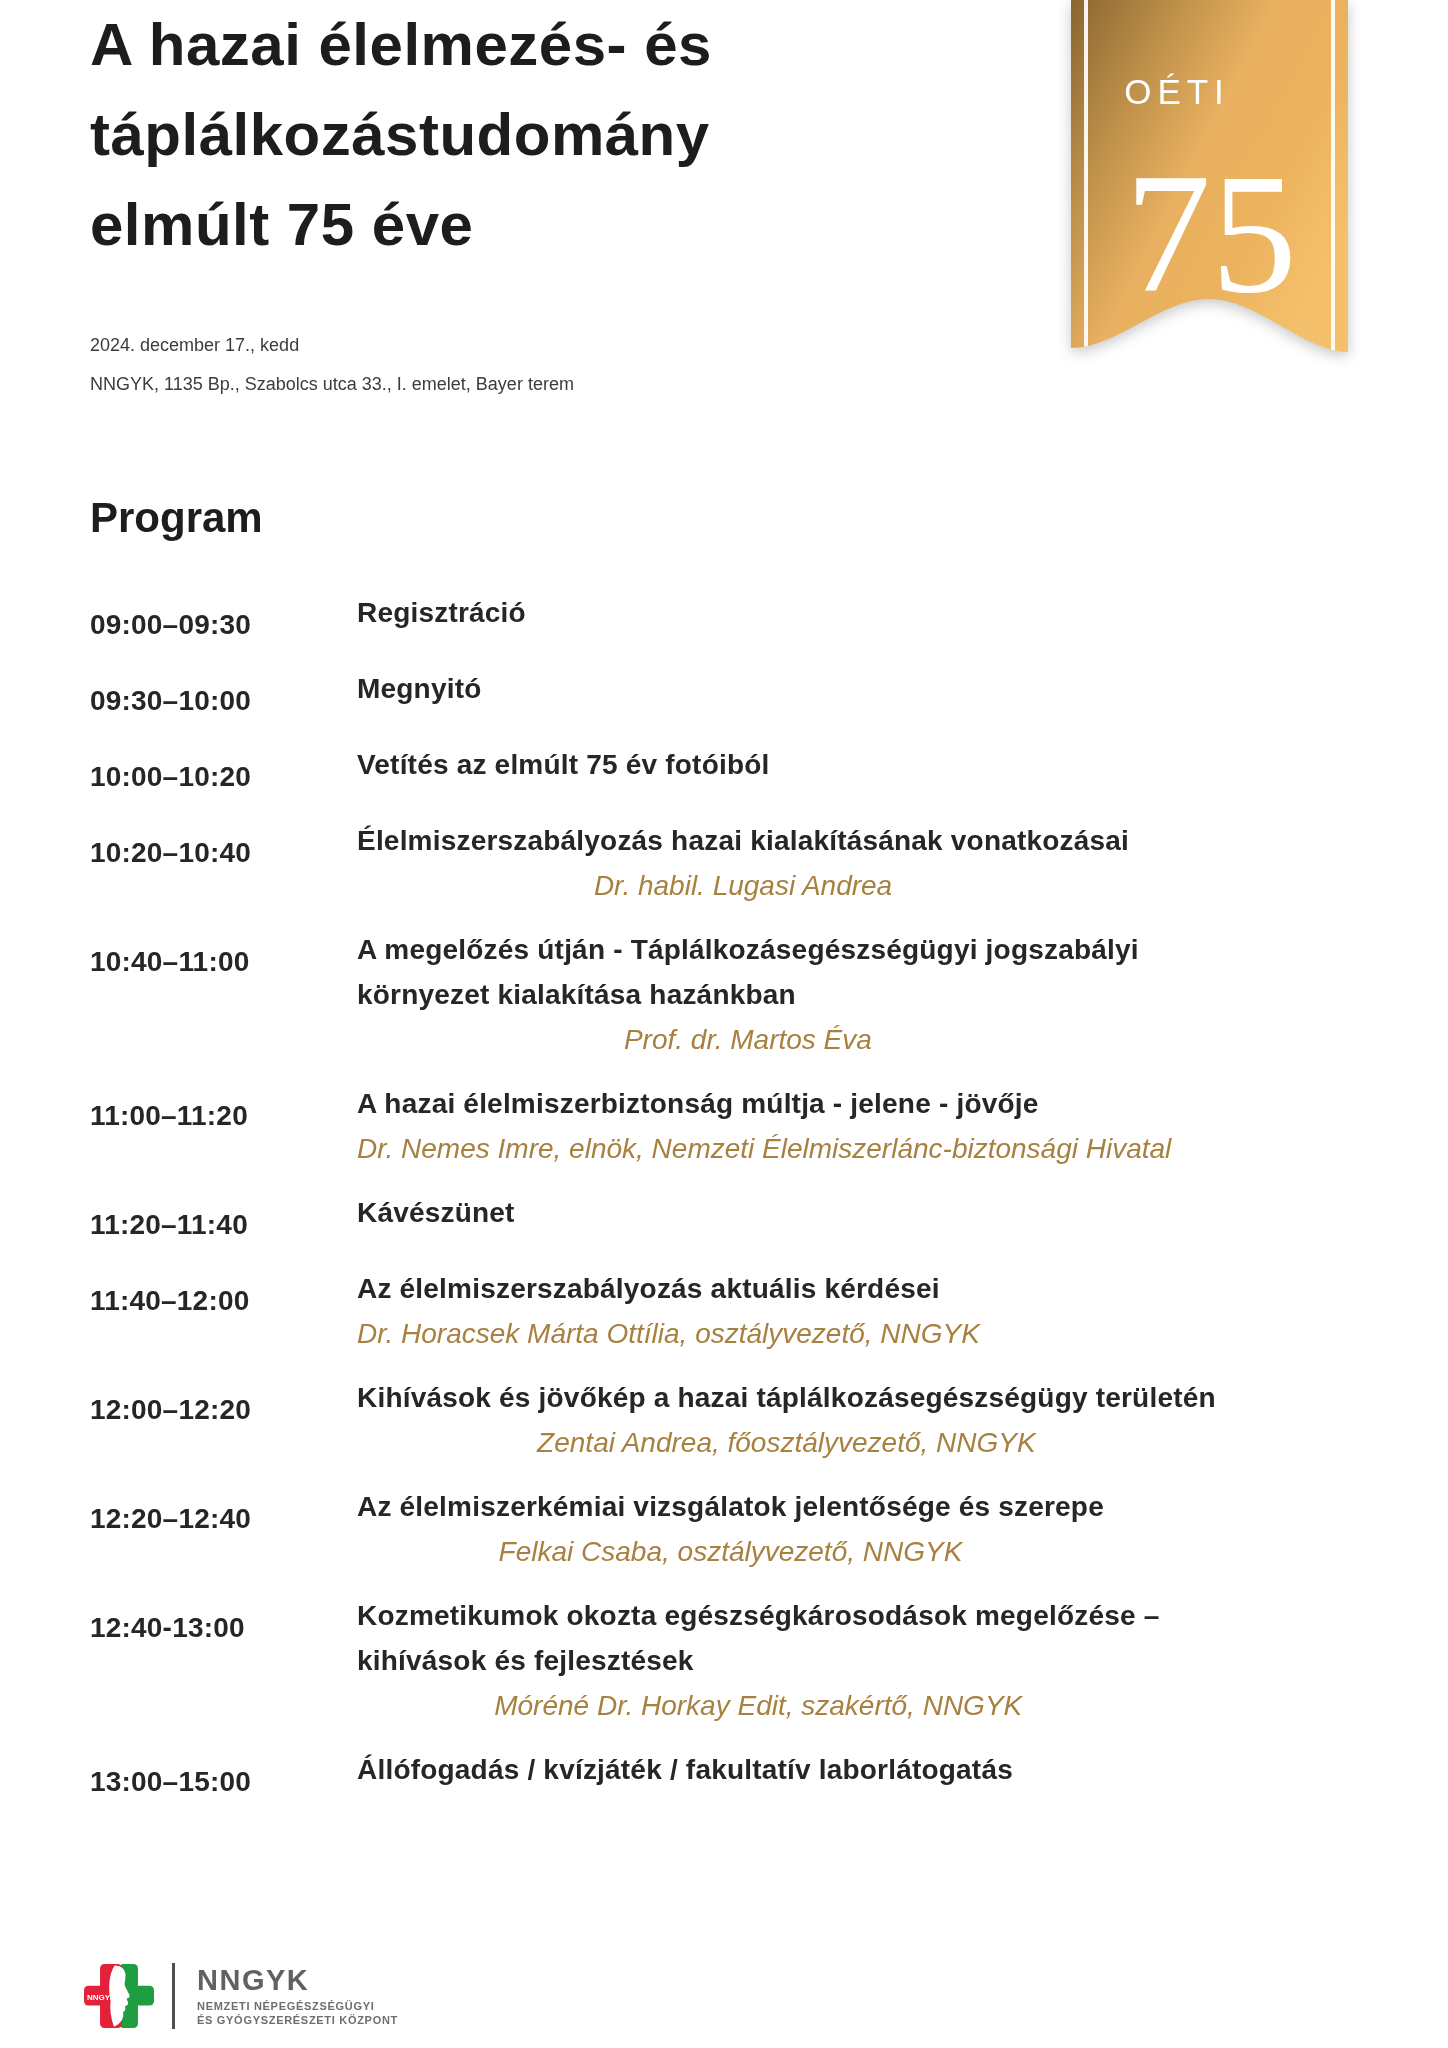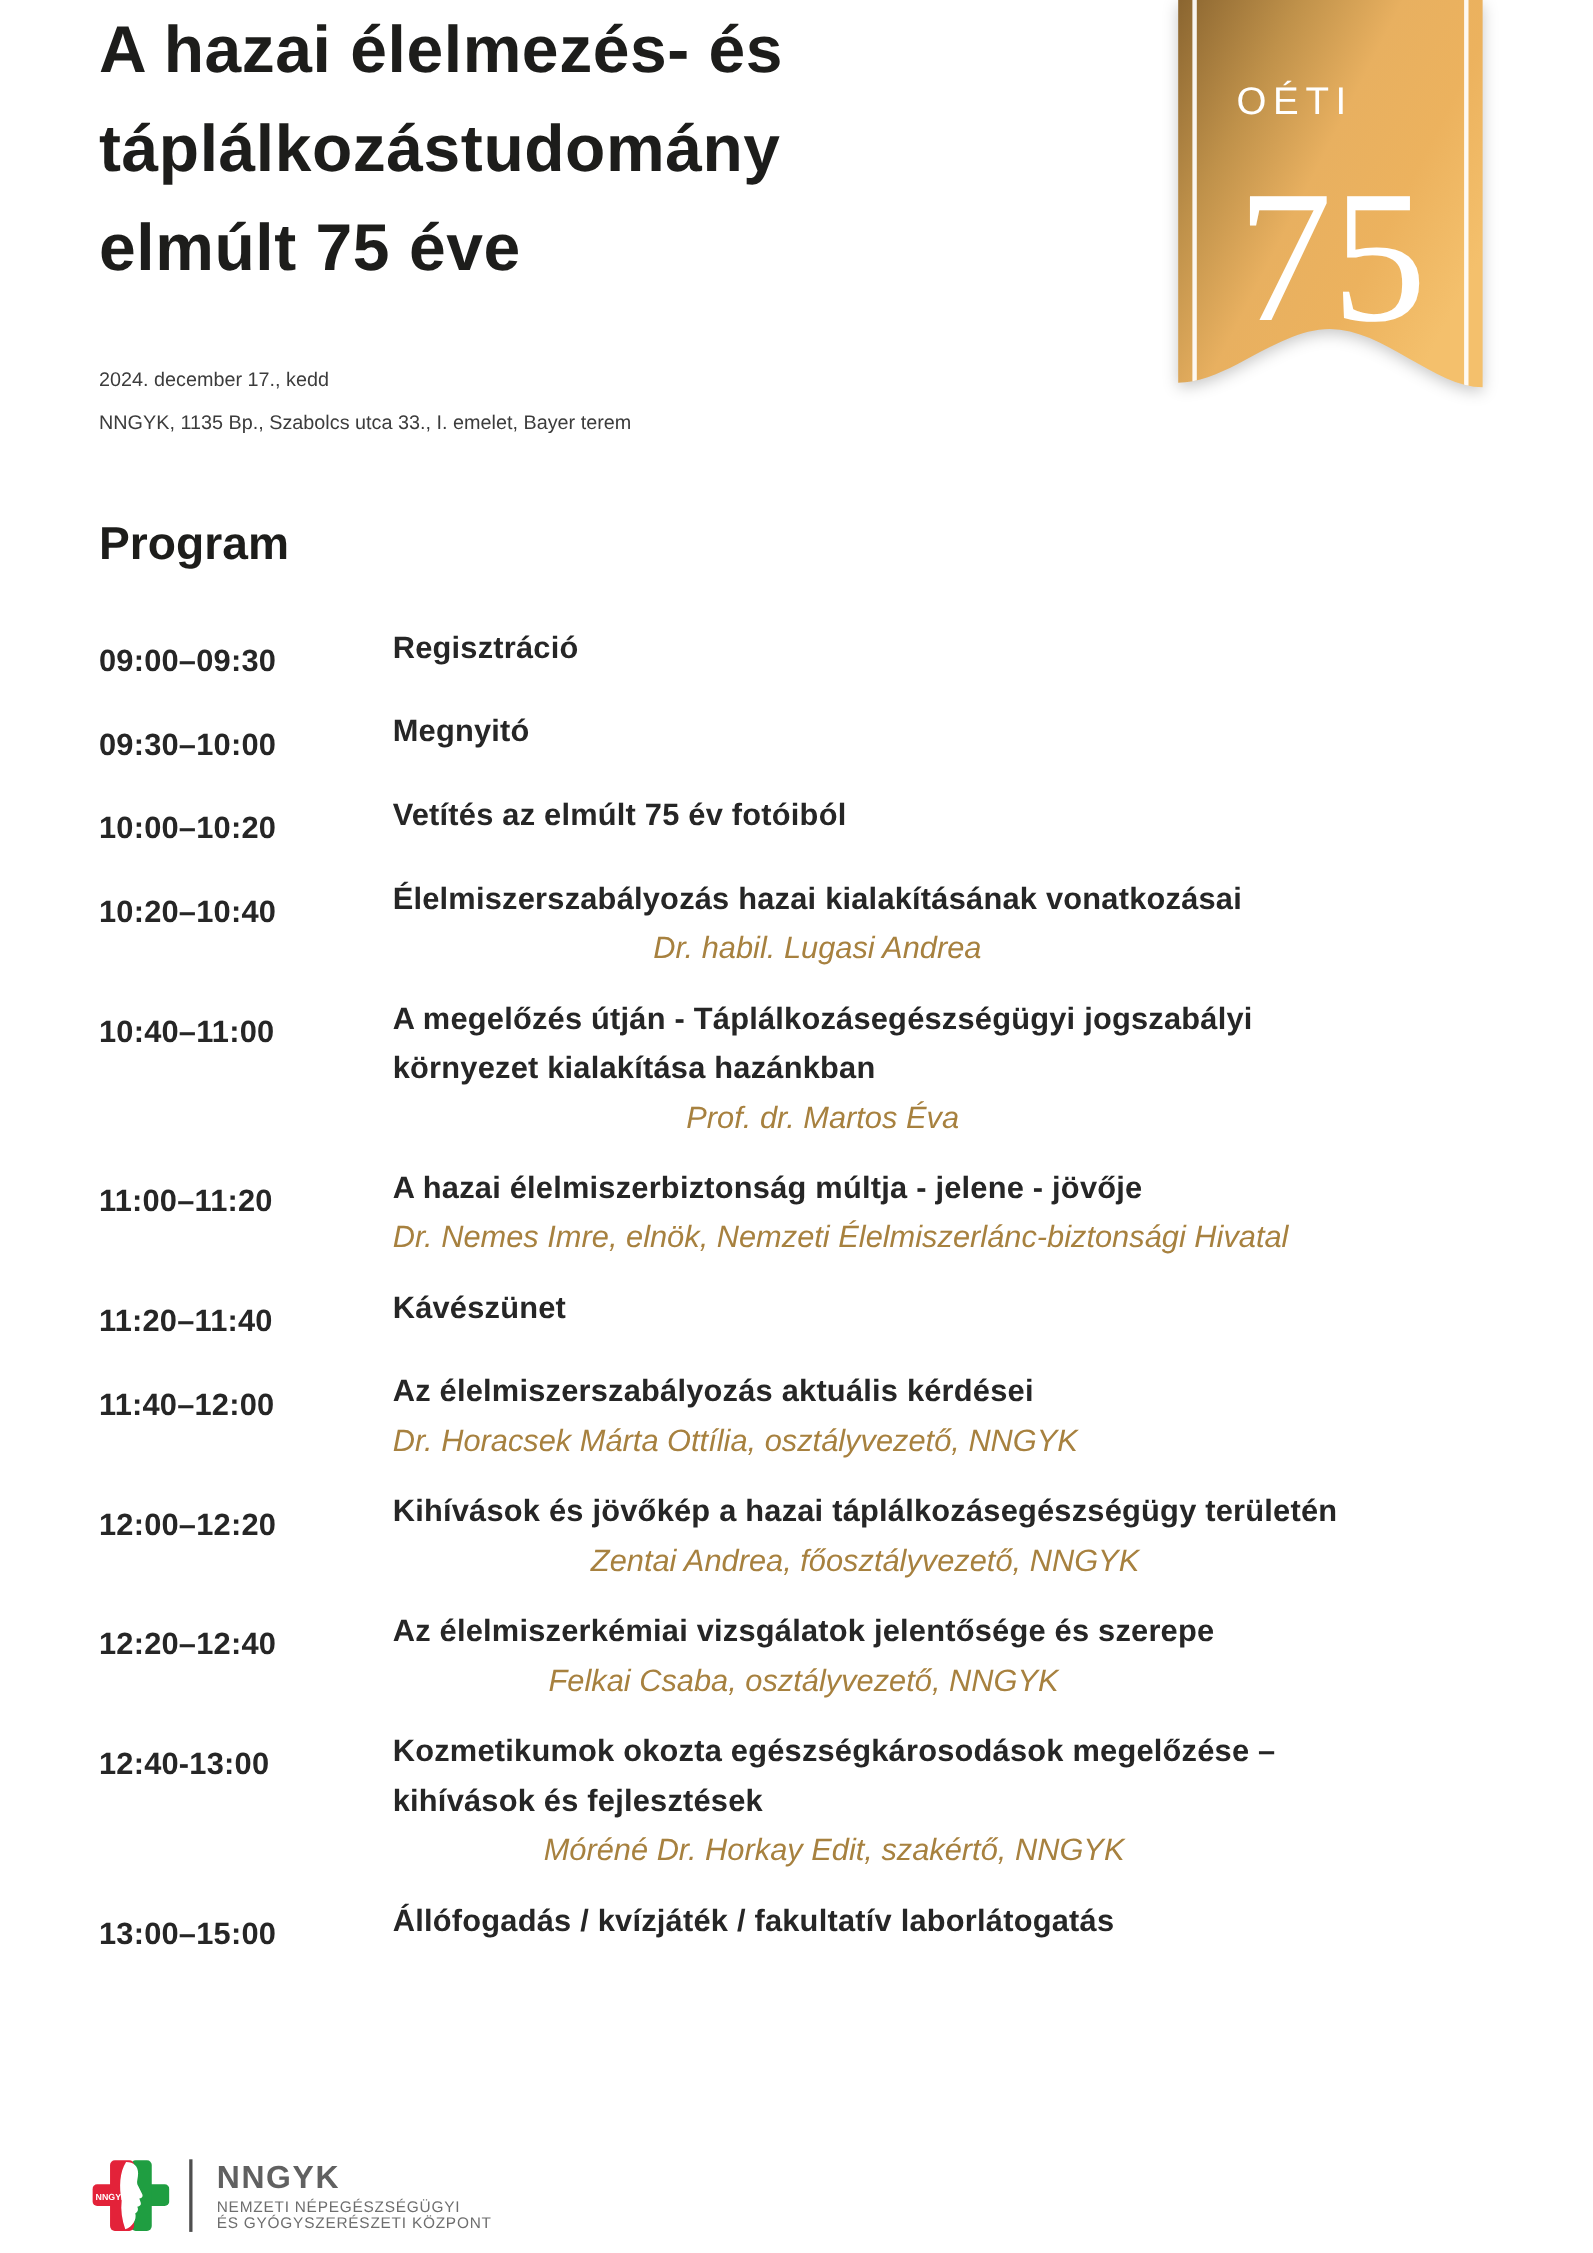--- a/index.html
+++ b/index.html
@@ -25,21 +25,21 @@
   
   .meta-block {
     margin-top: 56px;
     font-size: 18px;
     line-height: 39px;
     color: #3c3c3c;
     font-weight: 400;
   }
   
   .program-heading {
-    margin-top: 66px;
+    margin-top: 90px;
     font-size: 42px;
     font-weight: 700;
     color: #1d1d1b;
     margin-bottom: 48px;
   }
   
   .program-list { }
   .row {
     display: flex;
     align-items: flex-start;
@@ -94,22 +94,22 @@
   }
   .footer .wordmark {
     font-size: 29px;
     font-weight: 700;
     color: #616161;
     letter-spacing: 1.5px;
     line-height: 30px;
   }
   .footer .subtext {
     margin-top: 5px;
-    font-size: 14px;
-    font-weight: 400;
+    font-size: 11px;
+    font-weight: 700;
     color: #6e6e6e;
     letter-spacing: 0.7px;
     line-height: 13.5px;
   }
 </style>
 </head>
 <body>
 
 <div class="page">
 

